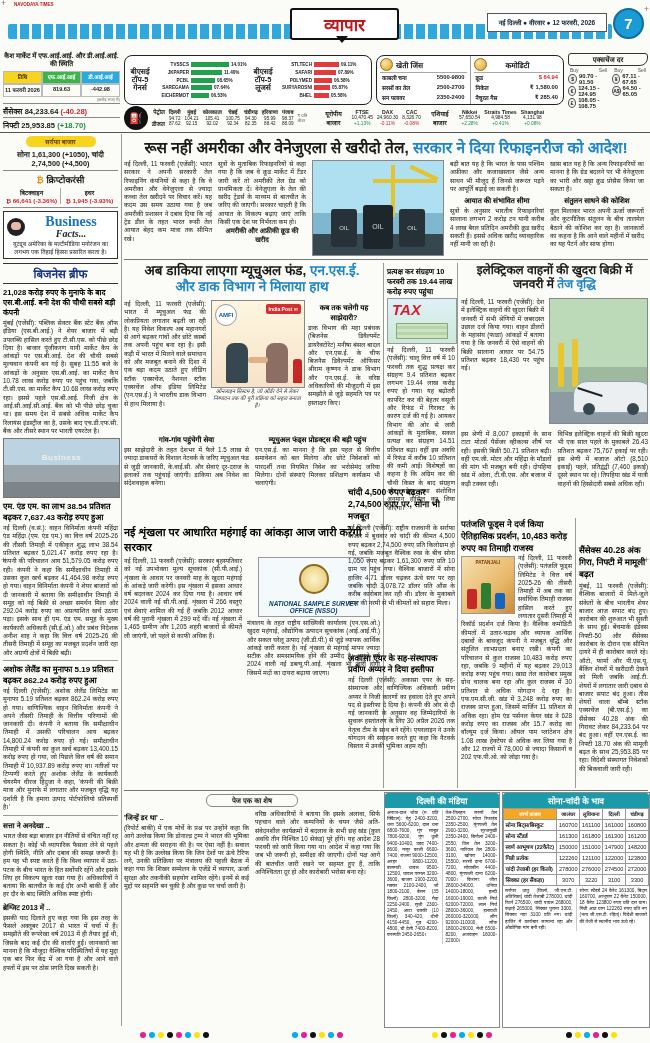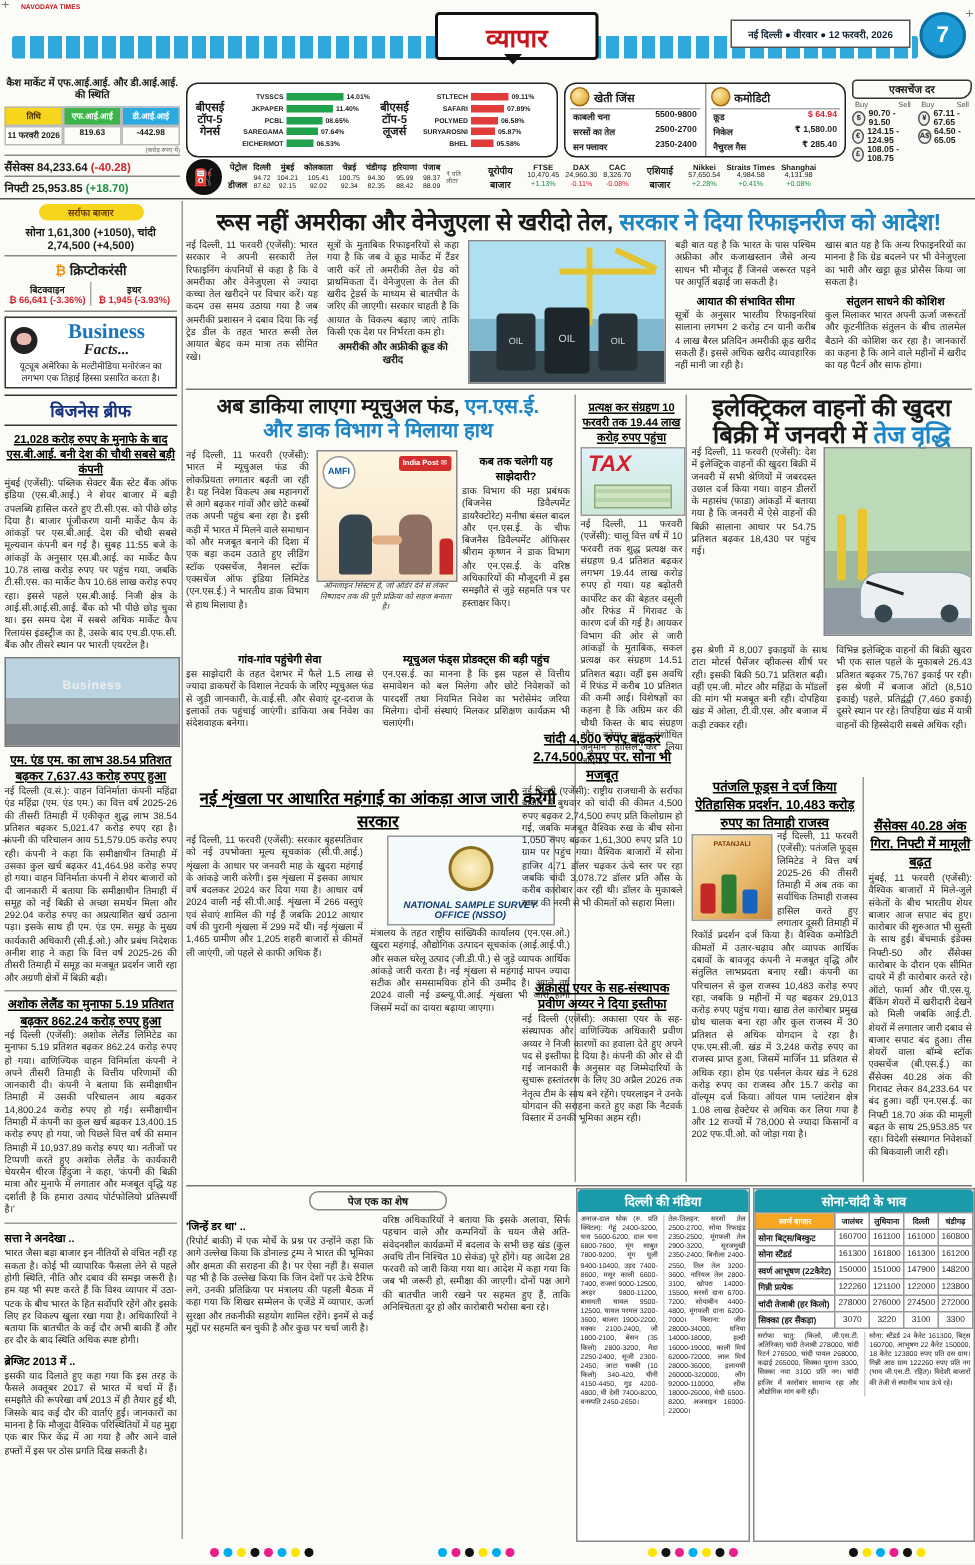--- a/index.html
+++ b/index.html
@@ -1,21 +1,21 @@
 <!DOCTYPE html>
 <html><head>
 <meta charset="utf-8">
 <style>
   html,body{margin:0;padding:0;background:#e8e8e4;}
   .page{position:relative;width:650px;height:1043px;background:#fbfbf7;overflow:hidden;
         font-family:"Liberation Sans","DejaVu Sans",sans-serif;color:#1a1a1a;}
   .abs{position:absolute;}
   .body{font-size:6.3px;line-height:1.32;text-align:justify;color:#222;}
   .sub{font-size:7.2px;font-weight:bold;text-align:center;margin:2px 0;color:#000;}
-  .hl{font-weight:bold;text-align:center;color:#000;text-decoration:underline;}
+  .hl{font-weight:bold;text-align:left;color:#000;}
   .blue{color:#1e86c7;}
   .red{color:#d41f2c;}
   .green{color:#1d8f45;}
   .vrule{position:absolute;width:1px;background:#999;}
   .hrule{position:absolute;height:1px;background:#999;}
   .crop{position:absolute;color:#777;font-size:9px;}
   
   .brandbox{background:#c4161c;color:#fff;display:flex;align-items:center;justify-content:center;
             font-weight:bold;font-size:16px;border-radius:2px;box-shadow:0 0 0 1px #8a0e12 inset;}
   .bluestrip{background:repeating-linear-gradient(90deg,#2fa9dd 0 9px,#fbfbf7 9px 12px);border-radius:2px;}
@@ -195,21 +195,21 @@
           <span>2500-2700</span>
         </div>
       <div class="agrirow">
           <span>सन फ्लावर</span>
           <span>2350-2400</span>
         </div>
     </div>
     <div style="flex:1;padding:2px 3px;">
       <div style="display:flex;align-items:center;gap:3px;border-bottom:0.5px solid #aaa;padding-bottom:1px;">
         <span class="coin"></span>
-        <b style="font-size:7.5px;">कमोडिटी</b>
+        <b style="font-size:7.5px;margin-left:16px;">कमोडिटी</b>
       </div>
       <div class="agrirow">
           <span>क्रूड</span>
           <span class="red">$ 64.94</span>
         </div>
       <div class="agrirow">
           <span>निकेल</span>
           <span>₹ 1,580.00</span>
         </div>
       <div class="agrirow">
@@ -453,21 +453,21 @@
   <div class="abs" style="left:387px;top:266px;width:68px;">
     <div class="hl" style="font-size:7.4px;">प्रत्यक्ष कर संग्रहण 10 फरवरी तक 19.44 लाख करोड़ रुपए पहुंचा</div>
     <div style="position:relative;width:68px;height:44px;margin:2px 0;border:0.5px solid #999;background:linear-gradient(#dff1f7,#cde9da);">
       <div style="position:absolute;left:4px;top:2px;color:#d41f2c;font-weight:bold;font-size:15px;font-style:italic;">TAX</div>
       <div style="position:absolute;left:8px;bottom:4px;width:50px;height:14px;background:repeating-linear-gradient(0deg,#cfe3c2 0 3px,#b7d3a8 3px 6px);border:0.5px solid #8aa87c;"></div>
     </div>
     <div class="body">नई दिल्ली, 11 फरवरी (एजेंसी): चालू वित्त वर्ष में 10 फरवरी तक शुद्ध प्रत्यक्ष कर संग्रहण 9.4 प्रतिशत बढ़कर लगभग 19.44 लाख करोड़ रुपए हो गया। यह बढ़ोतरी कार्पोरेट कर की बेहतर वसूली और रिफंड में गिरावट के कारण दर्ज की गई है। आयकर विभाग की ओर से जारी आंकड़ों के मुताबिक, सकल प्रत्यक्ष कर संग्रहण 14.51 प्रतिशत बढ़ा। वहीं इस अवधि में रिफंड में करीब 10 प्रतिशत की कमी आई। विशेषज्ञों का कहना है कि अग्रिम कर की चौथी किस्त के बाद संग्रहण और बढ़ेगा तथा संशोधित अनुमान हासिल कर लिया जाएगा।</div>
   </div>
 
   <div class="vrule" style="left:457px;top:263px;height:525px;"></div>
-  <div class="abs" style="left:461px;top:264px;width:187px;text-align:center;font-weight:bold;font-size:16px;line-height:1.15;">
+  <div class="abs" style="left:461px;top:264px;width:187px;text-align:center;font-weight:bold;font-size:12px;line-height:1.15;">
     <span>इलेक्ट्रिकल वाहनों की खुदरा बिक्री में जनवरी में </span><span class="blue">तेज वृद्धि</span>
   </div>
   <div class="abs" style="left:461px;top:298px;width:187px;height:128px;display:flex;gap:5px;">
     <div class="body" style="width:84px;">नई दिल्ली, 11 फरवरी (एजेंसी): देश में इलेक्ट्रिक वाहनों की खुदरा बिक्री में जनवरी में सभी श्रेणियों में जबरदस्त उछाल दर्ज किया गया। वाहन डीलरों के महासंघ (फाडा) आंकड़ों में बताया गया है कि जनवरी में ऐसे वाहनों की बिक्री सालाना आधार पर 54.75 प्रतिशत बढ़कर 18,430 पर पहुंच गई।</div>
     <div style="width:98px;height:124px;position:relative;border:0.5px solid #888;background:linear-gradient(#bcd9b8 0 55%,#9fb8a0 55% 75%,#8d9aa3 75%);overflow:hidden;">
       <div style="position:absolute;left:8px;top:44px;width:6px;height:44px;background:#e8c531;border-radius:2px;"></div>
       <div style="position:absolute;left:22px;top:40px;width:6px;height:48px;background:#e8c531;border-radius:2px;"></div>
       <div style="position:absolute;right:-8px;bottom:10px;width:80px;height:30px;background:#eceff1;border-radius:14px 18px 4px 4px;border:0.5px solid #90a4ae;"></div>
       <div style="position:absolute;right:8px;bottom:8px;width:12px;height:12px;border-radius:50%;background:#37474f;"></div>
       <div style="position:absolute;right:52px;bottom:8px;width:12px;height:12px;border-radius:50%;background:#37474f;"></div>

